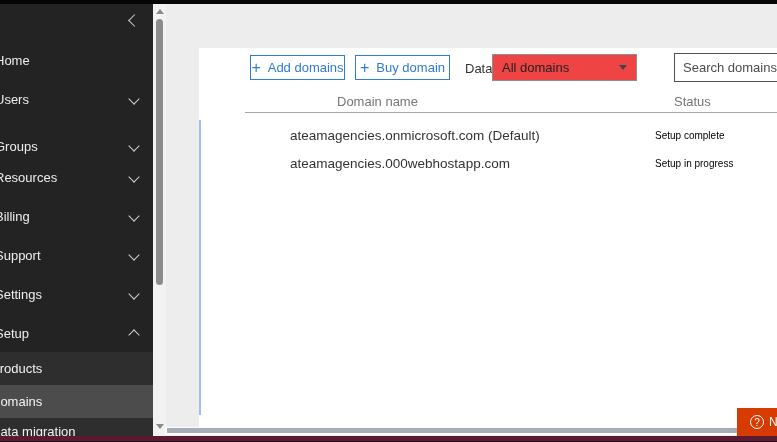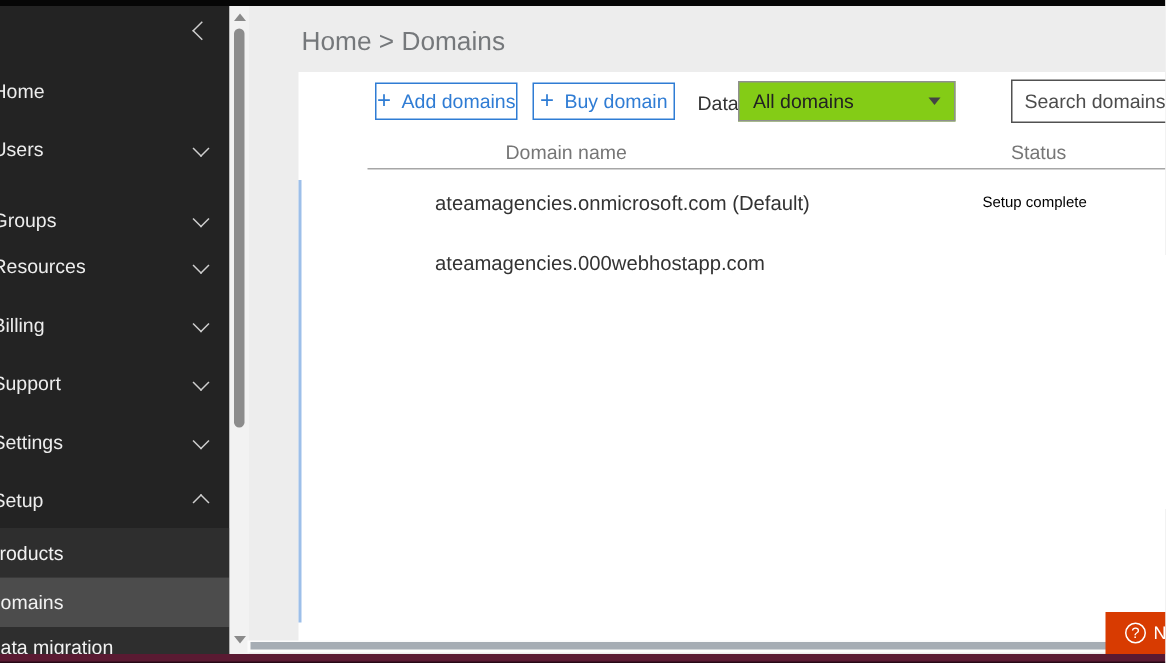--- a/index.html
+++ b/index.html
@@ -48,21 +48,21 @@
 
   .btn { position:absolute; top:7px; height:25px; width:95px; background:#ffffff;
          border:1px solid #2f7cd4; color:#2f7cd4; font-size:13px;
          display:flex; align-items:center; justify-content:center; gap:7px;
          font-family:"Liberation Sans", sans-serif; cursor:pointer; }
   .btn .plus { font-size:16px; font-weight:400; line-height:14px; }
 
   .view-label { position:absolute; left:266px; top:13px; font-size:13px; color:#333; }
 
   .select { position:absolute; left:293px; top:6px; width:145px; height:27px;
-            background:#84cc16; border:1px solid #8f8f8f; display:flex; align-items:center;
+            background:#ef4444; border:1px solid #8f8f8f; display:flex; align-items:center;
             padding:0 9px; cursor:pointer; }
   .select .sel-text { font-size:13px; color:#222; flex:1; }
   .sel-arrow { width:0; height:0; border-left:4px solid transparent;
                border-right:4px solid transparent; border-top:5px solid #444; }
 
   .search { position:absolute; left:475px; top:5px; width:145px; height:29px;
             border:1px solid #515151; background:#fff; padding:0 8px; font-size:13px;
             color:#333; font-family:"Liberation Sans", sans-serif; outline:none; }
   .search::placeholder { color:#4c4c4c; opacity:1; }
 
@@ -141,21 +141,20 @@
       <span class="sub-label">Data migration</span>
     </div>
   </aside>
 
   <div class="vscroll">
     <i class="tri up"></i>
     <div class="vthumb"></div>
     <i class="tri down"></i>
   </div>
 
-  <div class="breadcrumb">Home &gt; Domains</div>
 
   <section class="panel">
     <div class="accent"></div>
 
     <button class="btn" style="left:51px">
       <span class="plus">+</span>
       <span>Add domains</span>
     </button>
     <button class="btn" style="left:156px">
       <span class="plus">+</span>
@@ -172,22 +171,23 @@
     <input class="search" type="text" placeholder="Search domains" style="">
 
     <span class="col-header" style="left:90px">Domain name</span>
     <span class="col-header" style="left:427px">Status</span>
     <div class="divider"></div>
 
     <div class="trow" style="top:73px">
       <span class="cell-name">ateamagencies.onmicrosoft.com (Default)</span>
       <span class="cell-status">Setup complete</span>
     </div>
-    <div class="trow" style="top:113px">
+    <div class="trow" style="top:101px">
       <span class="cell-name">ateamagencies.000webhostapp.com</span>
+      <span class="cell-status">Setup in progress</span>
     </div>
   </section>
 
   <div class="hscroll">
     <div class="hthumb"></div>
   </div>
 
   <div class="help-btn">
     <span class="help-circle">?</span>
     <span>N</span>

